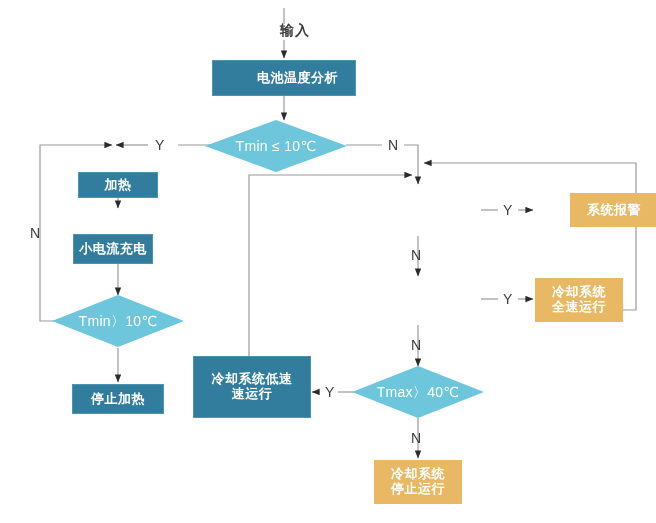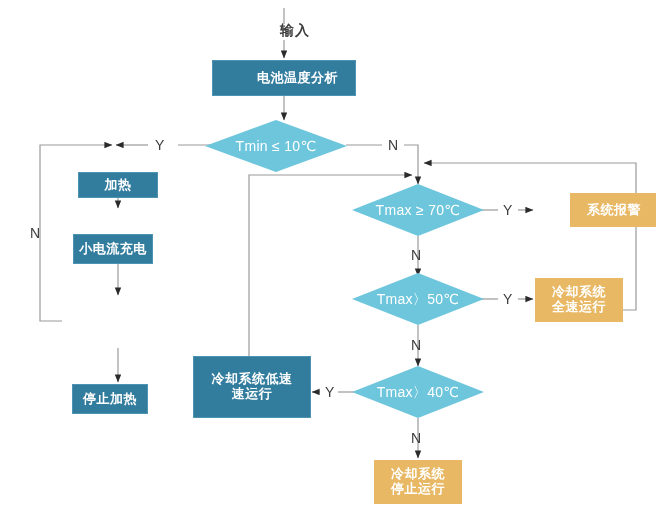--- a/index.html
+++ b/index.html
@@ -149,34 +149,30 @@
 
   <div class="node diamond" style="left:205px; top:120px; width:142px; height:52px;">
     <span class="dshape"></span>
     <span class="dlabel">Tmin ≤ 10℃</span>
   </div>
 
   <div class="node proc" style="left:78px; top:172px; width:80px; height:26px;">加热</div>
 
   <div class="node proc" style="left:73px; top:234px; width:80px; height:30px;">小电流充电</div>
 
+  <div class="node diamond" style="left:52px; top:295px; width:132px; height:52px;">
+    <span class="dshape"></span>
+    <span class="dlabel">Tmin〉10℃</span>
+  </div>
 
-  <div class="node proc" style="left:72px; top:384px; width:76px; height:30px;">停止加热</div>
+  <div class="node proc" style="left:72px; top:384px; width:92px; height:30px;">停止加热</div>
 
-  <div class="node diamond" style="left:352px; top:184px; width:132px; height:52px;">
-    <span class="dshape"></span>
-    <span class="dlabel">Tmax ≥ 70℃</span>
-  </div>
 
   <div class="node term" style="left:535px; top:193px; width:88px; height:34px;margin-left:35px;">系统报警</div>
 
-  <div class="node diamond" style="left:352px; top:273px; width:132px; height:52px;">
-    <span class="dshape"></span>
-    <span class="dlabel">Tmax〉50℃</span>
-  </div>
 
   <div class="node term" style="left:535px; top:278px; width:88px; height:44px;">冷却系统
 全速运行</div>
 
   <div class="node diamond" style="left:352px; top:366px; width:132px; height:52px;">
     <span class="dshape"></span>
     <span class="dlabel">Tmax〉40℃</span>
   </div>
 
   <div class="node proc" style="left:193px; top:356px; width:118px; height:62px;">冷却系统低速

